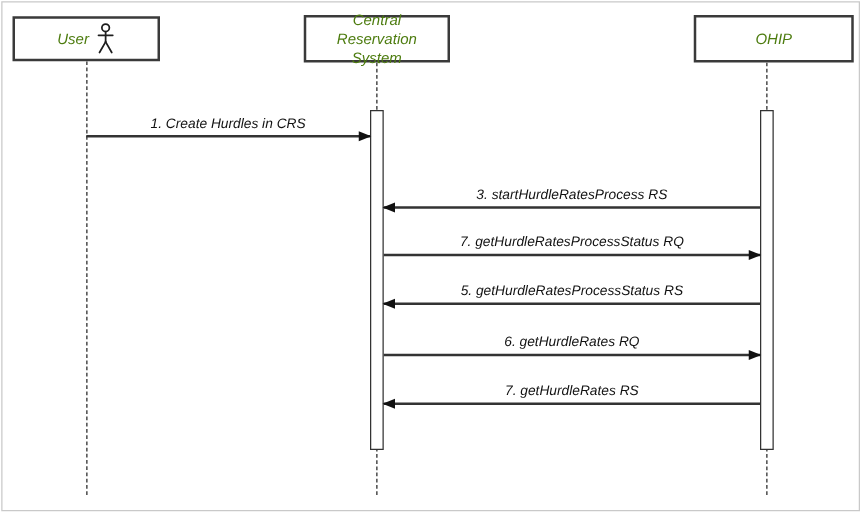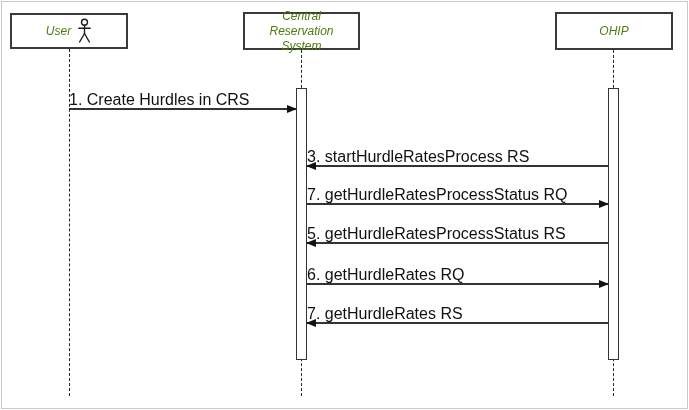--- a/index.html
+++ b/index.html
@@ -37,23 +37,23 @@
   .actbar{
     position:absolute;width:11px;
     background:#ffffff;
     border:1.5px solid #333333;
     box-sizing:border-box;
     z-index:2;
   }
   
   .msg{position:absolute;z-index:4;}
   .msg-label{
-    font-size:16px;color:#111;
+    font-style:italic;font-size:11px;color:#111;
     height:13px;line-height:13px;
-    text-align:left;white-space:nowrap;
+    text-align:center;white-space:nowrap;
     margin-bottom:2px;
   }
   .msg-line{position:relative;height:1.5px;background:#333333;}
   .arrowhead{
     position:absolute;top:50%;transform:translateY(-50%);
     width:0;height:0;
     border-top:4.5px solid transparent;
     border-bottom:4.5px solid transparent;
   }
   .dir-right .arrowhead{right:-1px;border-left:10px solid #111;}
@@ -86,21 +86,21 @@
           <line x1="7.5" y1="15.5" x2="12.4" y2="24"></line>
         </g>
       </svg>
     </span>
   </div>
 
   <div class="pbox" style="left:243px;top:12px;width:117px;height:38px;padding:0 4px;">
     <span>Central Reservation System</span>
   </div>
 
-  <div class="pbox" style="left:555px;top:12px;width:118px;height:38px;">
+  <div class="pbox" style="left:555px;top:12px;width:128px;height:38px;">
     <span>OHIP</span>
   </div>
 
   <div class="msg dir-right" style="left:69px;top:93px;width:227px;">
     <div class="msg-label">1. Create Hurdles in CRS</div>
     <div class="msg-line">
         <span class="arrowhead"></span>
       </div>
   </div>
 

